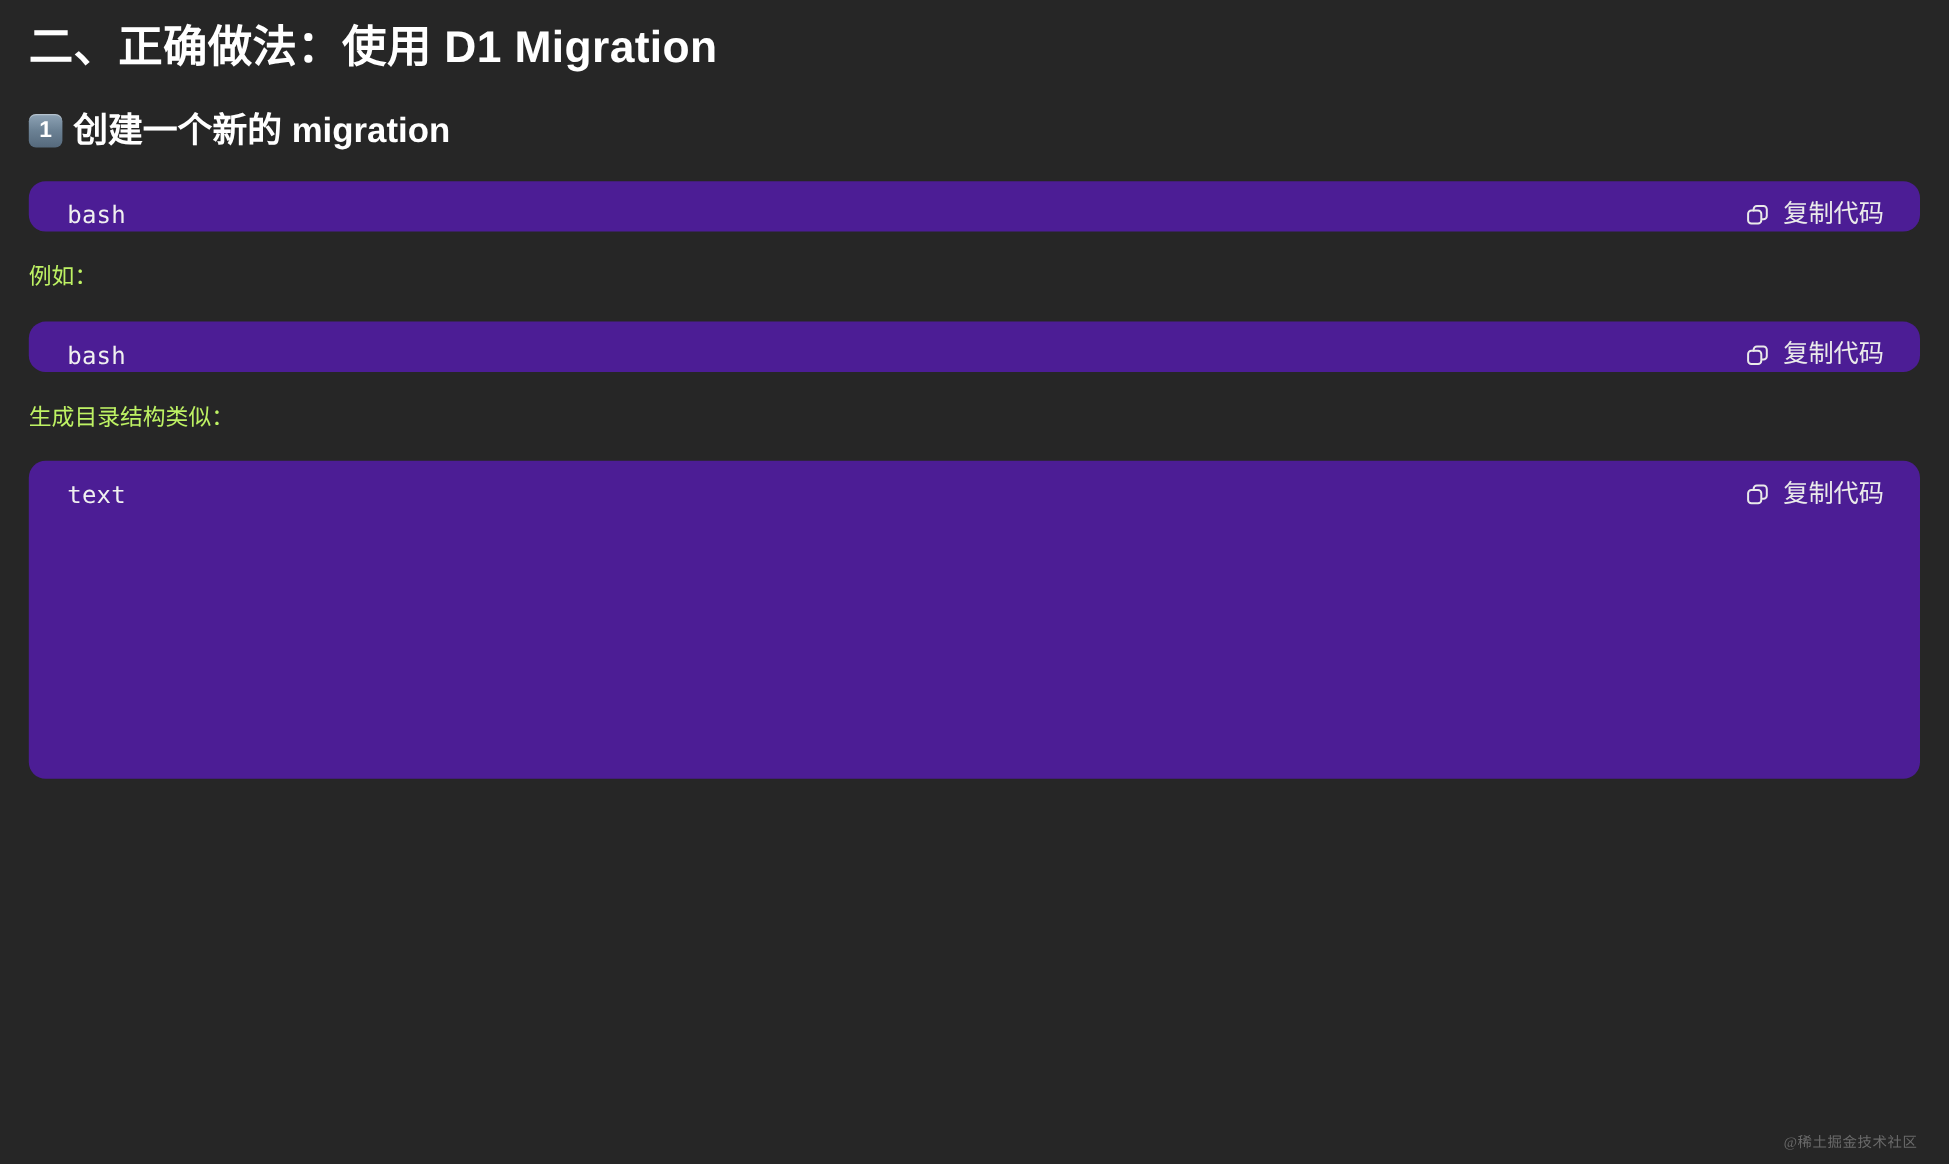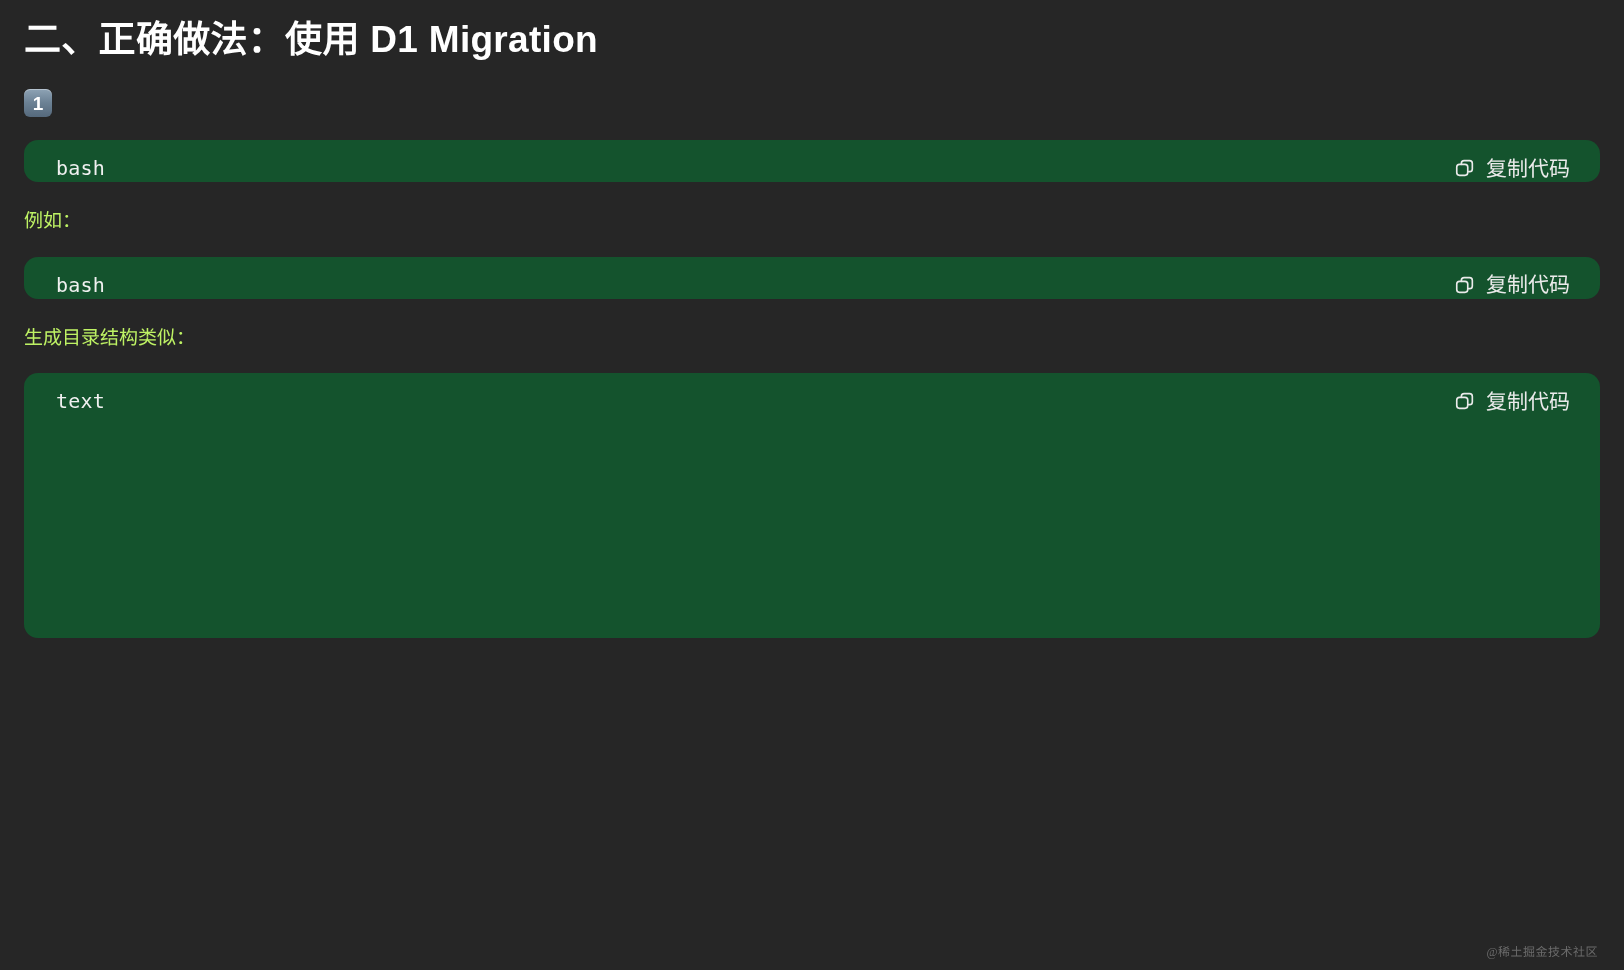--- a/index.html
+++ b/index.html
@@ -74,21 +74,21 @@
     padding-top: 26px;
     font-size: 19px;
     line-height: 1.4;
     color: #bef264;
     font-weight: 400;
   }
 
   
   .codeblock {
     margin-top: 22px;
-    background: #14532d;
+    background: #4c1d95;
     border-radius: 14px;
     overflow: hidden;
     position: relative;
   }
 
   .code-head {
     display: flex;
     align-items: center;
     justify-content: space-between;
     padding: 18px 26px 4px 32px;
@@ -98,21 +98,20 @@
 
   .code-lang {
     font-family: "DejaVu Sans Mono", "Liberation Mono", monospace;
     font-size: 20px;
     color: #f0f0f0;
     letter-spacing: 0.2px;
   }
 
   .copy-btn {
     display: flex;
-    align-items: center;
     gap: 10px;
     background: transparent;
     border: 0;
     color: #eaeaea;
     font-size: 21px;
     font-family: "Liberation Sans", "DejaVu Sans", sans-serif;
     cursor: pointer;
     padding: 2px 4px;
     line-height: 1;
   }
@@ -154,20 +153,21 @@
 </style>
 </head>
 <body>
 
 <div class="page">
 
   <h2 class="h-section">二、正确做法：使用 D1 Migration</h2>
 
   <h3 class="h-sub">
     <span class="keycap">1</span>
+    <span>创建一个新的 migration</span>
   </h3>
 
   <div class="codeblock">
     <div class="code-head">
       <span class="code-lang">bash</span>
       <button class="copy-btn">
         <svg class="copy-icon" viewBox="0 0 24 24" fill="none" stroke="currentColor" stroke-width="1.8" stroke-linecap="round" stroke-linejoin="round">
           <rect x="3" y="8" width="12" height="12" rx="3"></rect>
           <path d="M8 8V7a3 3 0 0 1 3-3h6a3 3 0 0 1 3 3v6a3 3 0 0 1-3 3h-1"></path>
         </svg>

